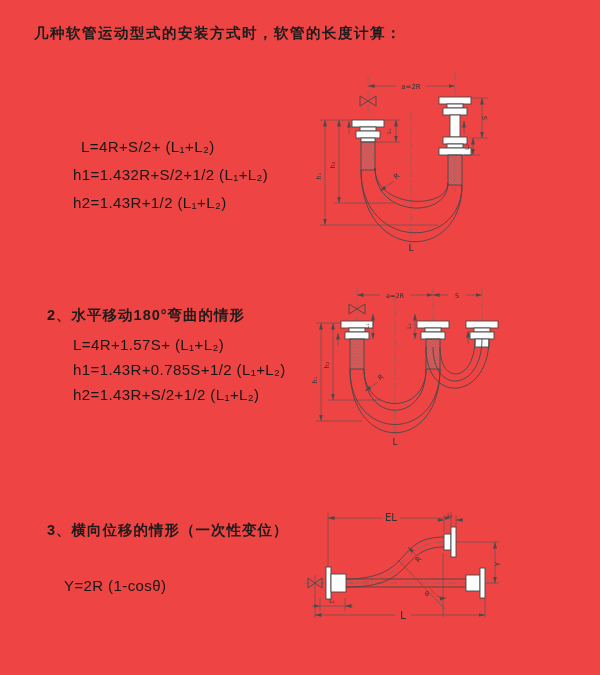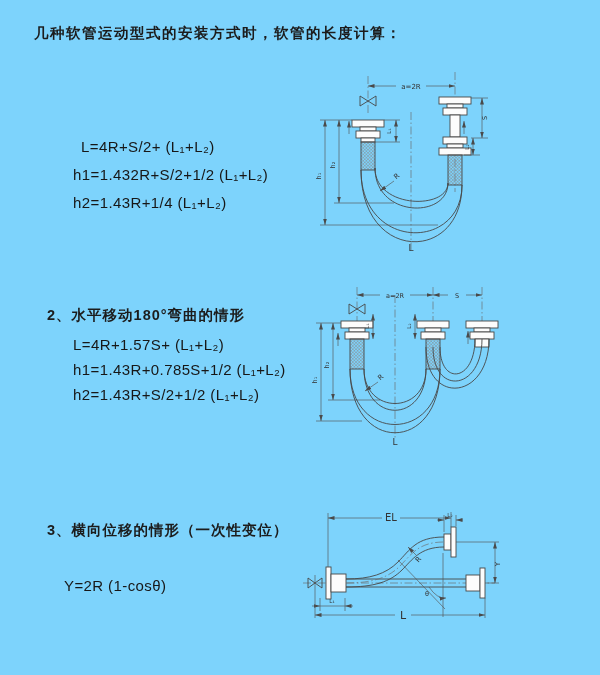--- a/index.html
+++ b/index.html
@@ -1,16 +1,16 @@
 <!DOCTYPE html>
 <html><head>
 <meta charset="utf-8">
 <style>
   html,body{margin:0;padding:0;background:#fff;}
-  .page{position:relative;width:600px;height:675px;background:#7dd3fc;overflow:hidden;
+  .page{position:relative;width:600px;height:675px;background:#ef4444;overflow:hidden;
         font-family:"Liberation Sans","DejaVu Sans",sans-serif;color:#1c1c1c;}
   .abs{position:absolute;white-space:nowrap;}
   .title{left:34px;top:24px;font-size:14.5px;font-weight:bold;letter-spacing:1.5px;}
   .head{font-size:14.5px;font-weight:bold;letter-spacing:1px;}
   .formula{font-size:15px;letter-spacing:.4px;color:#171717;}
   svg{position:absolute;overflow:visible;}
   svg .ln{stroke:#474747;stroke-width:.9;fill:none;}
   svg .dim{stroke:#555;stroke-width:.65;fill:none;}
   svg .cl{stroke:#6a6a6a;stroke-width:.65;fill:none;stroke-dasharray:8 2.5 1.5 2.5;}
   svg .part{stroke:#474747;stroke-width:.9;fill:#fcfcfc;}
@@ -18,21 +18,21 @@
 </style>
 </head>
 <body>
 
 <div class="page">
 
   <div class="abs title">几种软管运动型式的安装方式时，软管的长度计算：</div>
 
   <div class="abs formula" style="left:73px;top:138px;margin-left:8px;">L=4R+S/2+ (L₁+L₂)</div>
   <div class="abs formula" style="left:73px;top:166px;text-align:right;">h1=1.432R+S/2+1/2 (L₁+L₂)</div>
-  <div class="abs formula" style="left:73px;top:194px;">h2=1.43R+1/4 (L₁+L₂)</div>
+  <div class="abs formula" style="left:73px;top:194px;">h2=1.43R+1/2 (L₁+L₂)</div>
 
   <div class="abs head" style="left:47px;top:306px;">2、水平移动180°弯曲的情形</div>
   <div class="abs formula" style="left:73px;top:336px;">L=4R+1.57S+ (L₁+L₂)</div>
   <div class="abs formula" style="left:73px;top:361px;">h1=1.43R+0.785S+1/2 (L₁+L₂)</div>
   <div class="abs formula" style="left:73px;top:386px;">h2=1.43R+S/2+1/2 (L₁+L₂)</div>
 
   <div class="abs head" style="left:47px;top:521px;">3、横向位移的情形（一次性变位）</div>
   <div class="abs formula" style="left:64px;top:577px;">Y=2R (1-cosθ)</div>
 
   <svg style="left:312px;top:68px;" width="282" height="190" viewBox="0 0 282 190">

